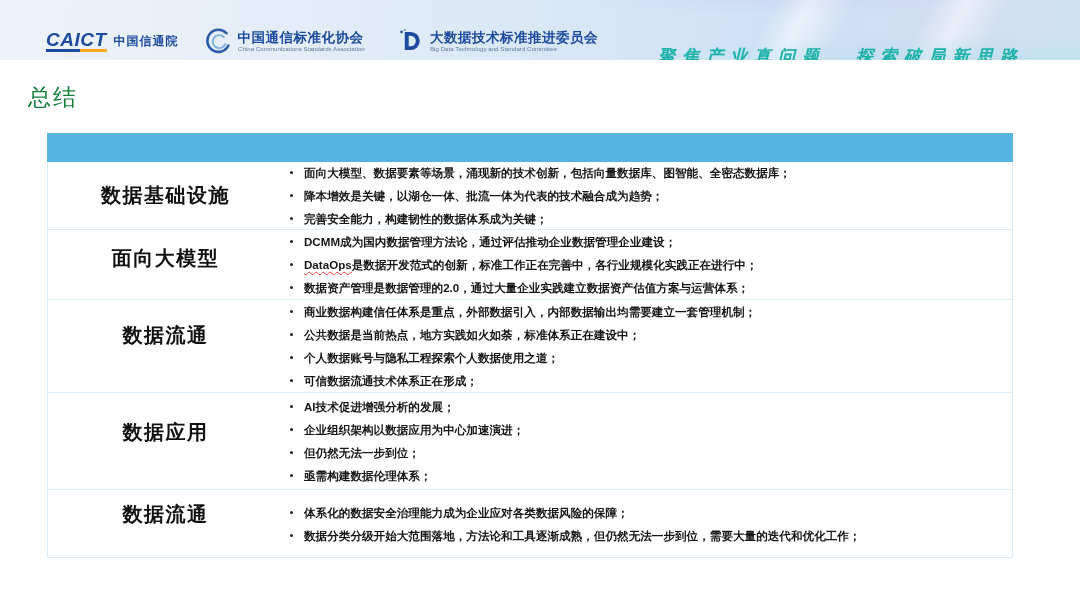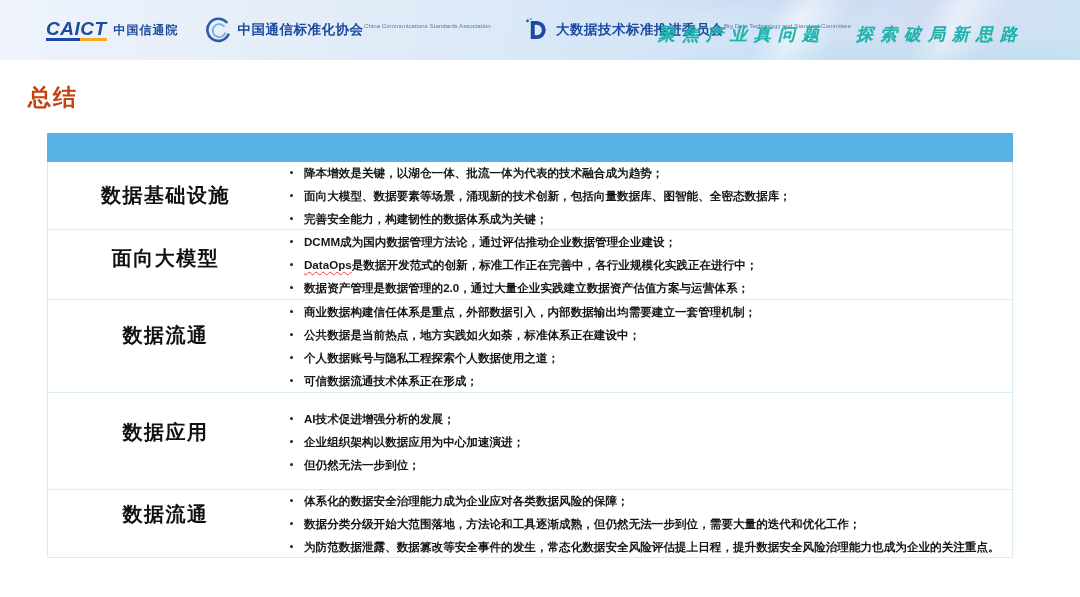--- a/index.html
+++ b/index.html
@@ -15,43 +15,43 @@
     overflow:hidden;
   }
   .banner::before{
     content:"";position:absolute;inset:0;
     background:
       radial-gradient(60% 120% at 88% 130%, rgba(150,220,228,.45), transparent 60%),
       radial-gradient(45% 120% at 72% -40%, rgba(186,178,236,.35), transparent 55%),
       linear-gradient(118deg, transparent 70%, rgba(255,255,255,.55) 73%, transparent 77%),
       linear-gradient(118deg, transparent 84%, rgba(255,255,255,.5) 87%, transparent 91%);
   }
-  .banner-inner{position:absolute;inset:0;display:flex;align-items:center;padding:4px 46px;box-sizing:border-box;}
+  .banner-inner{position:absolute;inset:0;display:flex;align-items:center;padding:4px 46px;box-sizing:border-box;margin-top:22px;}
   .logos{display:flex;align-items:center;gap:26px;position:relative;z-index:2;}
   .logo{display:flex;align-items:center;gap:7px;}
   .caict-latin{
     font-weight:800;font-style:italic;font-size:19px;color:#1b4a9e;letter-spacing:.5px;line-height:1;
     padding-bottom:3px;
     background:linear-gradient(to right,#1b4a9e 0 55%,#f7a823 55% 100%) left bottom / 100% 3px no-repeat;
   }
   .caict-cn{font-weight:700;font-size:12px;color:#1b4a9e;letter-spacing:1px;}
-  .org-text{display:flex;flex-direction:row;line-height:1.15;}
+  .org-text{display:flex;flex-direction:column;line-height:1.15;}
   .org-cn{font-weight:700;font-size:13.5px;color:#1b4a9e;letter-spacing:.5px;}
   .org-en{font-size:6.5px;color:#62799f;transform:scale(.95);transform-origin:left;}
   .slogan{
     position:absolute;right:56px;top:0;height:68px;display:flex;align-items:center;gap:30px;z-index:2;
   }
   .slogan span{
     font-weight:800;font-style:italic;font-size:17px;letter-spacing:7px;color:#1eb2aa;
     text-shadow:0 0 1px rgba(30,178,170,.35);
   }
   
   .page-title{
     position:absolute;left:28px;top:82px;
-    font-size:23px;font-weight:700;color:#c2410c;letter-spacing:2px;
+    font-size:23px;font-weight:400;color:#15803d;letter-spacing:2px;
   }
   
   .tbl{position:absolute;left:47px;top:133px;width:966px;}
   .thead{height:29px;background:#56b3e4;}
   .tbody{border:1px solid #d9ecf8;border-top:none;box-sizing:border-box;}
   .trow{display:flex;border-bottom:1px solid #dceff9;box-sizing:border-box;}
   .trow:last-child{border-bottom:none;}
   .trow:nth-child(1){height:68px;}
   .trow:nth-child(2){height:70px;}
   .trow:nth-child(3){height:93px;}
@@ -125,28 +125,28 @@
 <div class="page-title">总结</div>
 
 <div class="tbl">
   <div class="thead" style="background: rgb(86, 179, 228);"></div>
   <div class="tbody">
       <div class="trow">
         <div class="label-cell">数据基础设施</div>
         <div class="bullets-cell">
           <div class="bullet">
             <span class="dot"></span>
+            <span class="btext">面向大模型、数据要素等场景，涌现新的技术创新，包括向量数据库、图智能、全密态数据库；</span>
+          </div>
+          <div class="bullet">
+            <span class="dot"></span>
             <span class="btext">降本增效是关键，以湖仓一体、批流一体为代表的技术融合成为趋势；</span>
           </div>
           <div class="bullet">
             <span class="dot"></span>
-            <span class="btext">面向大模型、数据要素等场景，涌现新的技术创新，包括向量数据库、图智能、全密态数据库；</span>
-          </div>
-          <div class="bullet">
-            <span class="dot"></span>
             <span class="btext">完善安全能力，构建韧性的数据体系成为关键；</span>
           </div>
         </div>
       </div>
       <div class="trow">
         <div class="label-cell">面向大模型</div>
         <div class="bullets-cell">
           <div class="bullet">
             <span class="dot"></span>
             <span class="btext">DCMM成为国内数据管理方法论，通过评估推动企业数据管理企业建设；</span>
@@ -190,33 +190,33 @@
             <span class="btext">AI技术促进增强分析的发展；</span>
           </div>
           <div class="bullet">
             <span class="dot"></span>
             <span class="btext">企业组织架构以数据应用为中心加速演进；</span>
           </div>
           <div class="bullet">
             <span class="dot"></span>
             <span class="btext">但仍然无法一步到位；</span>
           </div>
+          <div class="bullet">
+            <span class="dot"></span>
+            <span class="btext">亟需构建数据伦理体系；</span>
+          </div>
         </div>
       </div>
       <div class="trow">
         <div class="label-cell">数据流通</div>
         <div class="bullets-cell">
           <div class="bullet">
             <span class="dot"></span>
             <span class="btext">体系化的数据安全治理能力成为企业应对各类数据风险的保障；</span>
           </div>
           <div class="bullet">
             <span class="dot"></span>
             <span class="btext">数据分类分级开始大范围落地，方法论和工具逐渐成熟，但仍然无法一步到位，需要大量的迭代和优化工作；</span>
-          </div>
-          <div class="bullet">
-            <span class="dot"></span>
-            <span class="btext">为防范数据泄露、数据篡改等安全事件的发生，常态化数据安全风险评估提上日程，提升数据安全风险治理能力也成为企业的关注重点。</span>
           </div>
         </div>
       </div>
     </div>
 </div>
 
 </body></html>

